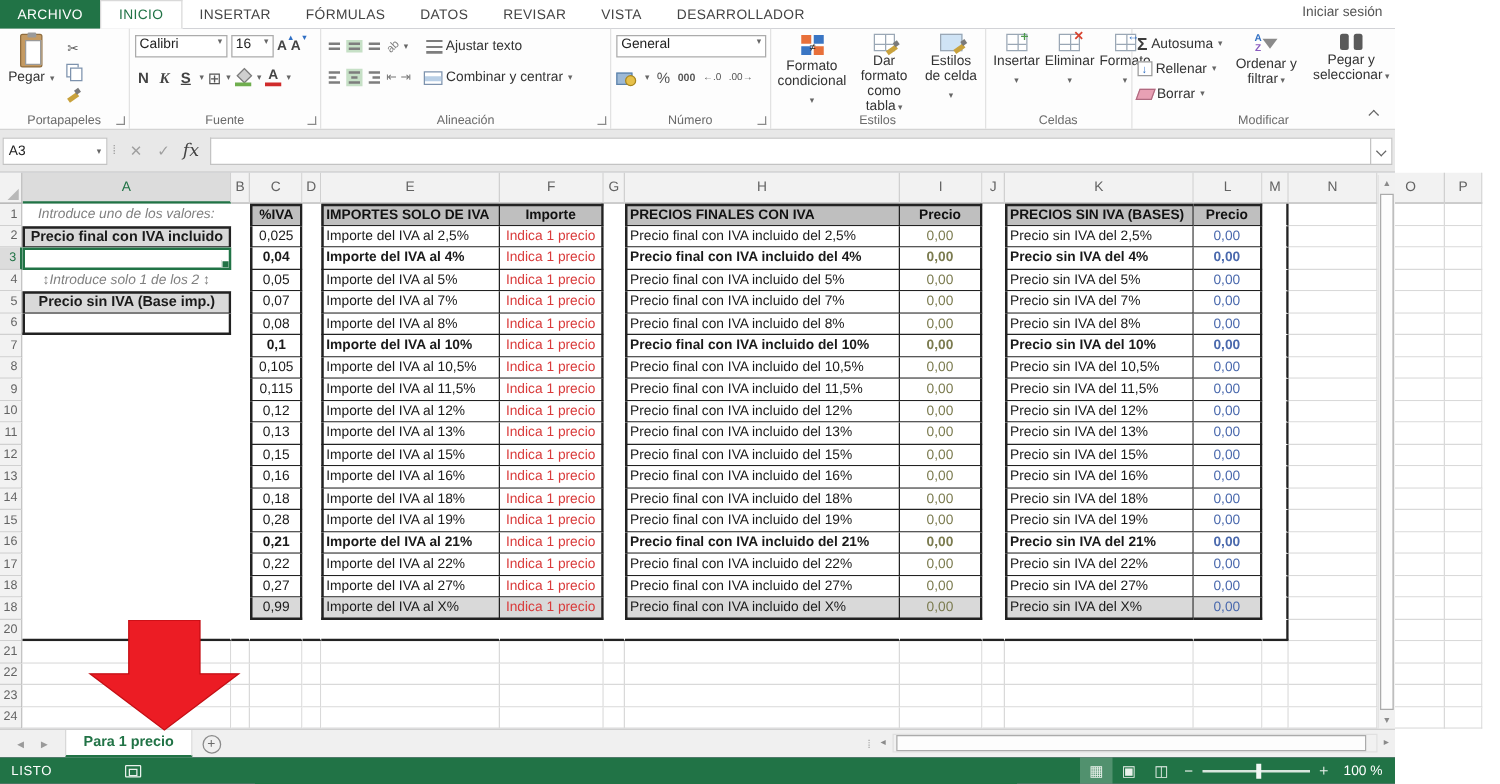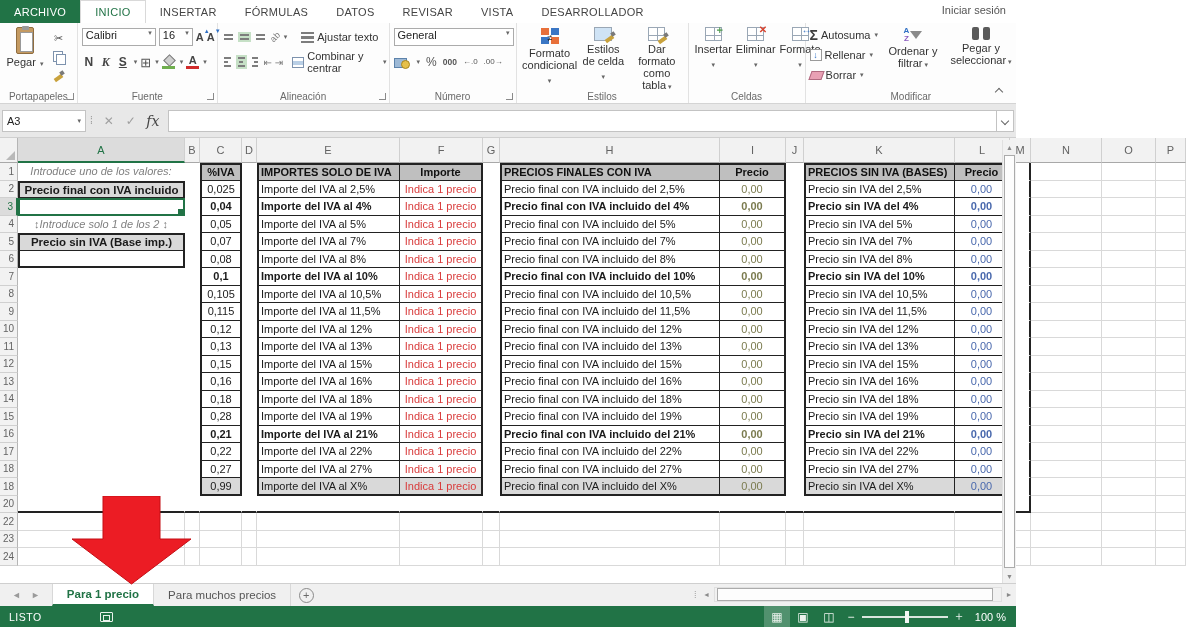--- a/index.html
+++ b/index.html
@@ -1,18 +1,18 @@
 <!DOCTYPE html>
 <html><head>
 <meta charset="utf-8">
 <style>
   *{box-sizing:border-box;margin:0;padding:0;}
   html,body{width:1200px;height:627px;overflow:hidden;}
   body{font-family:"Liberation Sans",sans-serif;background:#fff;position:relative;font-size:11px;color:#333;}
-  #app{position:absolute;inset:0;width:1016px;height:627px;background:#0f172a;}
+  #app{position:absolute;inset:0;width:1116px;height:627px;background:#0f172a;}
 
   
   .tabrow{position:absolute;top:0;left:0;right:0;height:23px;background:#fff;display:flex;align-items:stretch;}
   .rtabs{display:flex;}
   .rtab{padding:0 14px;display:flex;align-items:center;font-size:11px;color:#444;letter-spacing:.3px;cursor:default;white-space:nowrap;}
   .rtab.file{background:#217346;color:#fff;}
   .rtab.active{color:#217346;background:#fff;border:1px solid #d9d9d9;border-bottom:none;}
   .signin{margin-left:auto;padding:4px 10px 0 0;color:#555;font-size:11px;}
 
   
@@ -314,31 +314,31 @@
         <div class="stackbtn" style="width:58px">
           <svg class="gridsvg" width="20" height="18">
               <rect x="1" y="1" width="8" height="7" fill="#e8703a"></rect>
               <rect x="11" y="1" width="8" height="7" fill="#3a76c4"></rect>
               <rect x="1" y="10" width="8" height="7" fill="#3a76c4"></rect>
               <rect x="11" y="10" width="8" height="7" fill="#e8703a"></rect>
               <text x="10" y="14" font-size="9" fill="#222" text-anchor="middle">≠</text>
             </svg>
           <span class="lbl">Formato condicional</span>
         </div>
+        <div class="stackbtn" style="width:58px">
+          <span class="celgrid">
+              <span class="brushicon" style="position:absolute;right:-5px;bottom:-4px;"></span>
+            </span>
+          <span class="lbl">Dar formato como tabla</span>
+        </div>
         <div class="stackbtn" style="width:50px">
           <span class="stylesq">
               <span class="brushicon"></span>
             </span>
           <span class="lbl">Estilos de celda</span>
-        </div>
-        <div class="stackbtn" style="width:58px">
-          <span class="celgrid">
-              <span class="brushicon" style="position:absolute;right:-5px;bottom:-4px;"></span>
-            </span>
-          <span class="lbl">Dar formato como tabla</span>
         </div>
       </div>
       <div class="glabel">Estilos</div>
     </div>
 
     <div class="rgroup" style="width:117px">
       <div style="display:flex;justify-content:space-around;">
         <div class="stackbtn">
           <span class="celgrid">
               <span class="mark" style="color:#4e9a4e;">＋</span>
@@ -833,20 +833,39 @@
             <td class="blank b20"></td>
             <td class="blank b20"></td>
             <td class="blank b20"></td>
             <td class="blank b20"></td>
             <td class="blank mR b20"></td>
             <td class=""></td>
             <td class=""></td>
             <td class=""></td>
           </tr>
           <tr>
+            <th class="rowh">21</th>
+            <td class=""></td>
+            <td class=""></td>
+            <td class=""></td>
+            <td class=""></td>
+            <td class=""></td>
+            <td class=""></td>
+            <td class=""></td>
+            <td class=""></td>
+            <td class=""></td>
+            <td class=""></td>
+            <td class=""></td>
+            <td class=""></td>
+            <td class=""></td>
+            <td class=""></td>
+            <td class=""></td>
+            <td class=""></td>
+          </tr>
+          <tr>
             <th class="rowh">22</th>
             <td class=""></td>
             <td class=""></td>
             <td class=""></td>
             <td class=""></td>
             <td class=""></td>
             <td class=""></td>
             <td class=""></td>
             <td class=""></td>
             <td class=""></td>
@@ -910,21 +929,20 @@
     <polygon points="43,0 100,0 100,43 131,43 71.5,88 12,43 43,43" fill="#ec1c24" stroke="#c40e14" stroke-width="1"></polygon>
   </svg>
 
   <div class="tabstrip">
     <div class="navarrows">
       <span>◄</span>
       <span>►</span>
     </div>
     <div class="stabs">
         <div class="stab active">Para 1 precio</div>
-        <div class="stab">Para muchos precios</div>
       </div>
     <div class="addtab">
         <span class="addcirc">+</span>
       </div>
   </div>
 
   <div class="hscroll">
     <span class="hdots">⁞</span>
     <span class="harr">◄</span>
     <span class="htrack">

